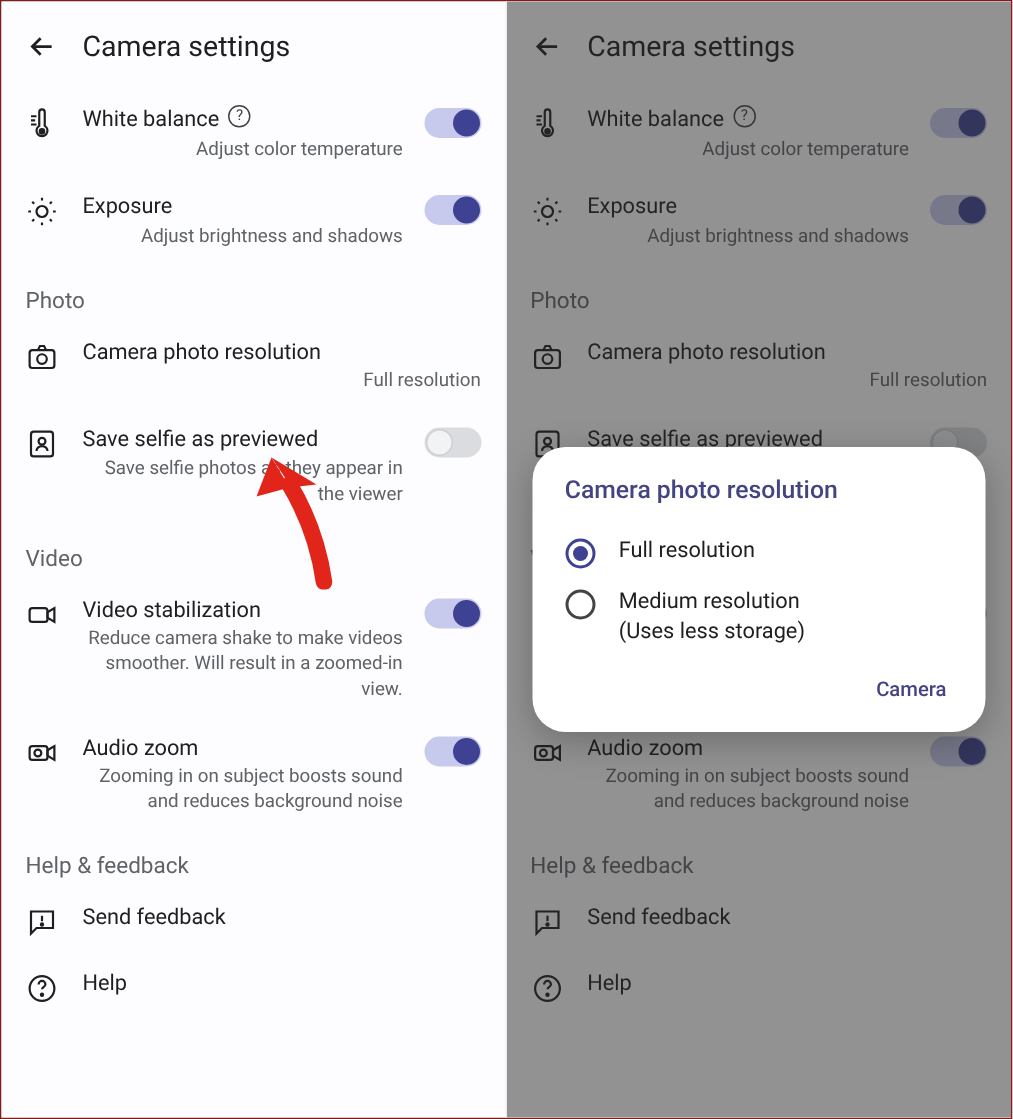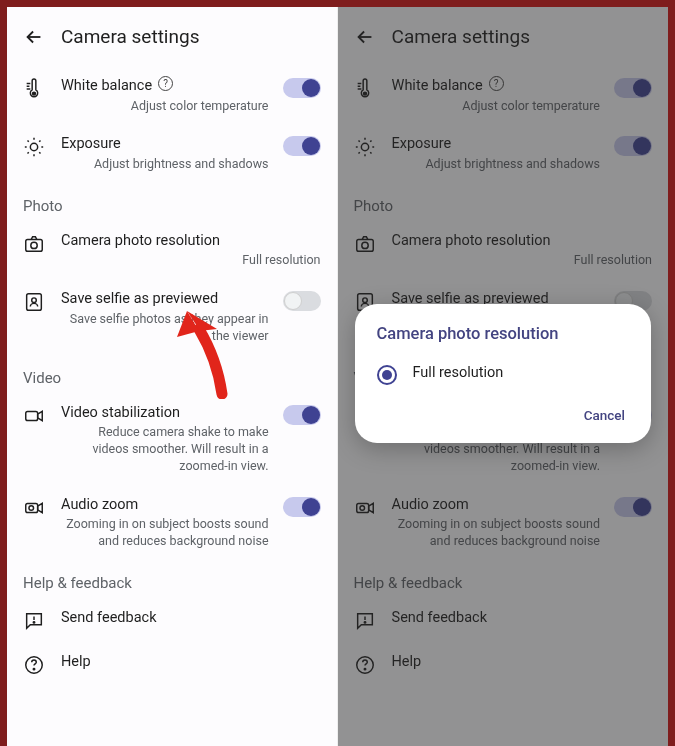--- a/index.html
+++ b/index.html
@@ -8,21 +8,21 @@
     background: #f5f5f5;
     width: 675px;
     height: 746px;
     overflow: hidden;
     position: relative;
   }
   .container {
     display: flex;
     width: 675px;
     height: 746px;
-    border: 7px solid #7f1d1d;
+    border: 1px solid #7f1d1d;
     background: #fff;
   }
   .panel {
     width: 337.5px;
     height: 744px;
     position: relative;
     overflow: hidden;
     background: #fdfcfe;
   }
   .panel.left { border-right: 1px solid #eee; }
@@ -497,19 +497,26 @@
     </div>
 
     <div class="dimmer"></div>
 
     <div class="dialog">
       <div class="dialog-title">Camera photo resolution</div>
       <div class="radio-row">
         <div class="radio selected"></div>
         <div class="radio-label">Full resolution</div>
       </div>
+      <div class="radio-row">
+        <div class="radio"></div>
+        <div class="radio-label">
+          <span>Medium resolution</span><br>
+          <span>(Uses less storage)</span>
+        </div>
+      </div>
       <div class="dialog-actions">
-        <div class="cancel-btn">Cancel</div>
+        <div class="cancel-btn">Camera</div>
       </div>
     </div>
   </div>
 
 </div>
 
 </body></html>

